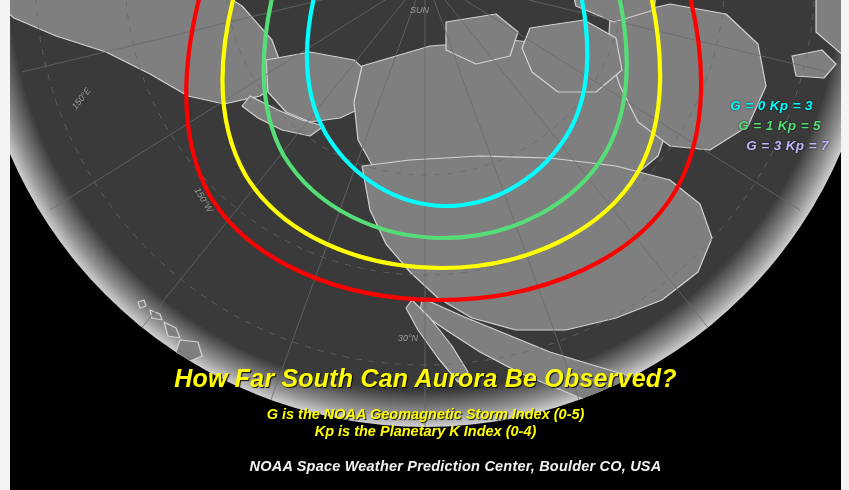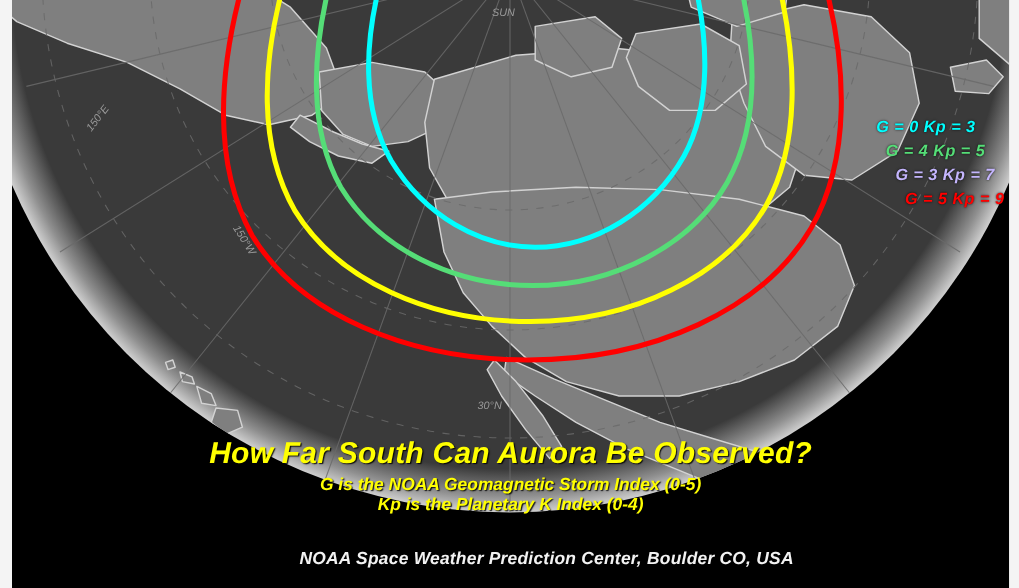--- a/index.html
+++ b/index.html
@@ -90,21 +90,21 @@
     white-space: nowrap;
   }
   .subtitle {
     font-size: 14.5px;
     font-weight: bold;
     font-style: italic;
     line-height: 17px;
     text-shadow: 1px 1px 1px rgba(0,0,0,0.9);
     white-space: nowrap;
   }
-  #subtitle-1 { margin-top: 3px; }
+  #subtitle-1 { margin-top: 13px; }
 
   #footer-credit {
     position: absolute;
     left: 0;
     right: 0;
     top: 458px;
     z-index: 25;
     text-align: center;
     color: #f2f2f2;
     font-size: 14.5px;
@@ -241,23 +241,22 @@
                    C 344,180 390,206 436,206
                    C 486,206 534,176 560,130
                    C 582,90 582,34 566,-26"></path>
         </g>
 
       </g>
     </svg>
 
     <div id="legend">
       <div class="legend-row r0" style="color:#00ffff">G = 0  Kp = 3</div>
-      <div class="legend-row r1" style="color:#55dd77">G = 4  Kp = 5</div>
+      <div class="legend-row r1" style="color:#55dd77">G = 1  Kp = 5</div>
       <div class="legend-row r2" style="color:#c4b5fd">G = 3  Kp = 7</div>
-      <div class="legend-row r3" style="color:#ff0000">G = 5  Kp = 9</div>
     </div>
 
     <div id="titleblock">
       <div id="main-title">How Far South Can Aurora Be Observed?</div>
       <div id="subtitle-1" class="subtitle">G is the NOAA Geomagnetic Storm Index (0-5)</div>
       <div id="subtitle-2" class="subtitle">Kp is the Planetary K Index (0-4)</div>
     </div>
 
     <div id="footer-credit">NOAA Space Weather Prediction Center, Boulder CO, USA</div>
 

